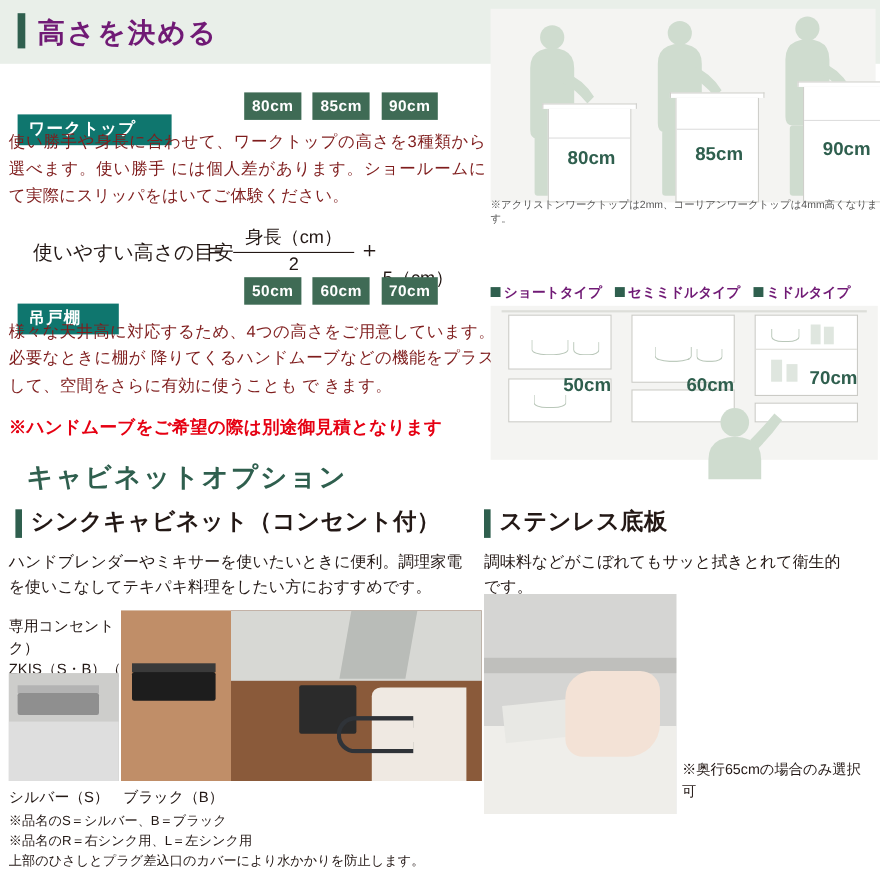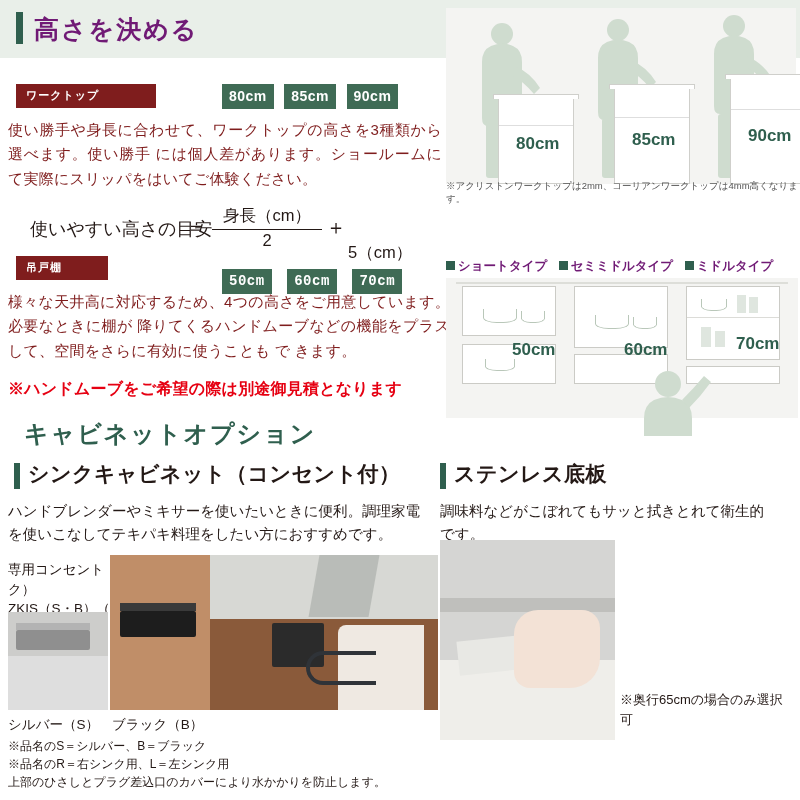--- a/index.html
+++ b/index.html
@@ -23,36 +23,37 @@
     background:#2f5f4e;
   }
   .sec1-head .title {
     position:absolute; left:34px; top:13px;
     font-size:25px; font-weight:bold; color:#701a75; letter-spacing:2px;
   }
 
   
   .tagbox {
     position:absolute;
-    background:#7f1d1d; color:#ffffff;
-    font-size:11px; font-weight:bold; letter-spacing:1px;
+    background:#0f766e; color:#ffffff;
+    font-size:15px; font-weight:bold; letter-spacing:1px;
     padding:4px 10px 5px 10px;
+    margin-top:20px;
   }
   .tag-worktop { left:16px; top:84px; width:140px; }
   .tag-tana    { left:16px; top:256px; width:92px; }
 
   .chip {
     display:inline-block;
     background:#3f6b55; color:#fff;
     font-size:14px; font-weight:bold;
     padding:4px 7px 5px 7px;
     margin-right:6px; letter-spacing:0.5px;
   }
   .chips-worktop { position:absolute; left:222px; top:84px; }
-  .chips-tana    { position:absolute; left:222px; top:269px;font-family:Liberation Mono, monospace; }
+  .chips-tana    { position:absolute; left:222px; top:252px; }
 
   .body-text {
     position:absolute;
     font-size:15px; line-height:1.62; letter-spacing:0.2px;
     color:#7f1d1d; text-align:justify;
   }
   .txt-worktop { left:8px; top:118px; width:434px; }
   .txt-tana    { left:8px; top:290px; width:442px; }
 
   .notice {

